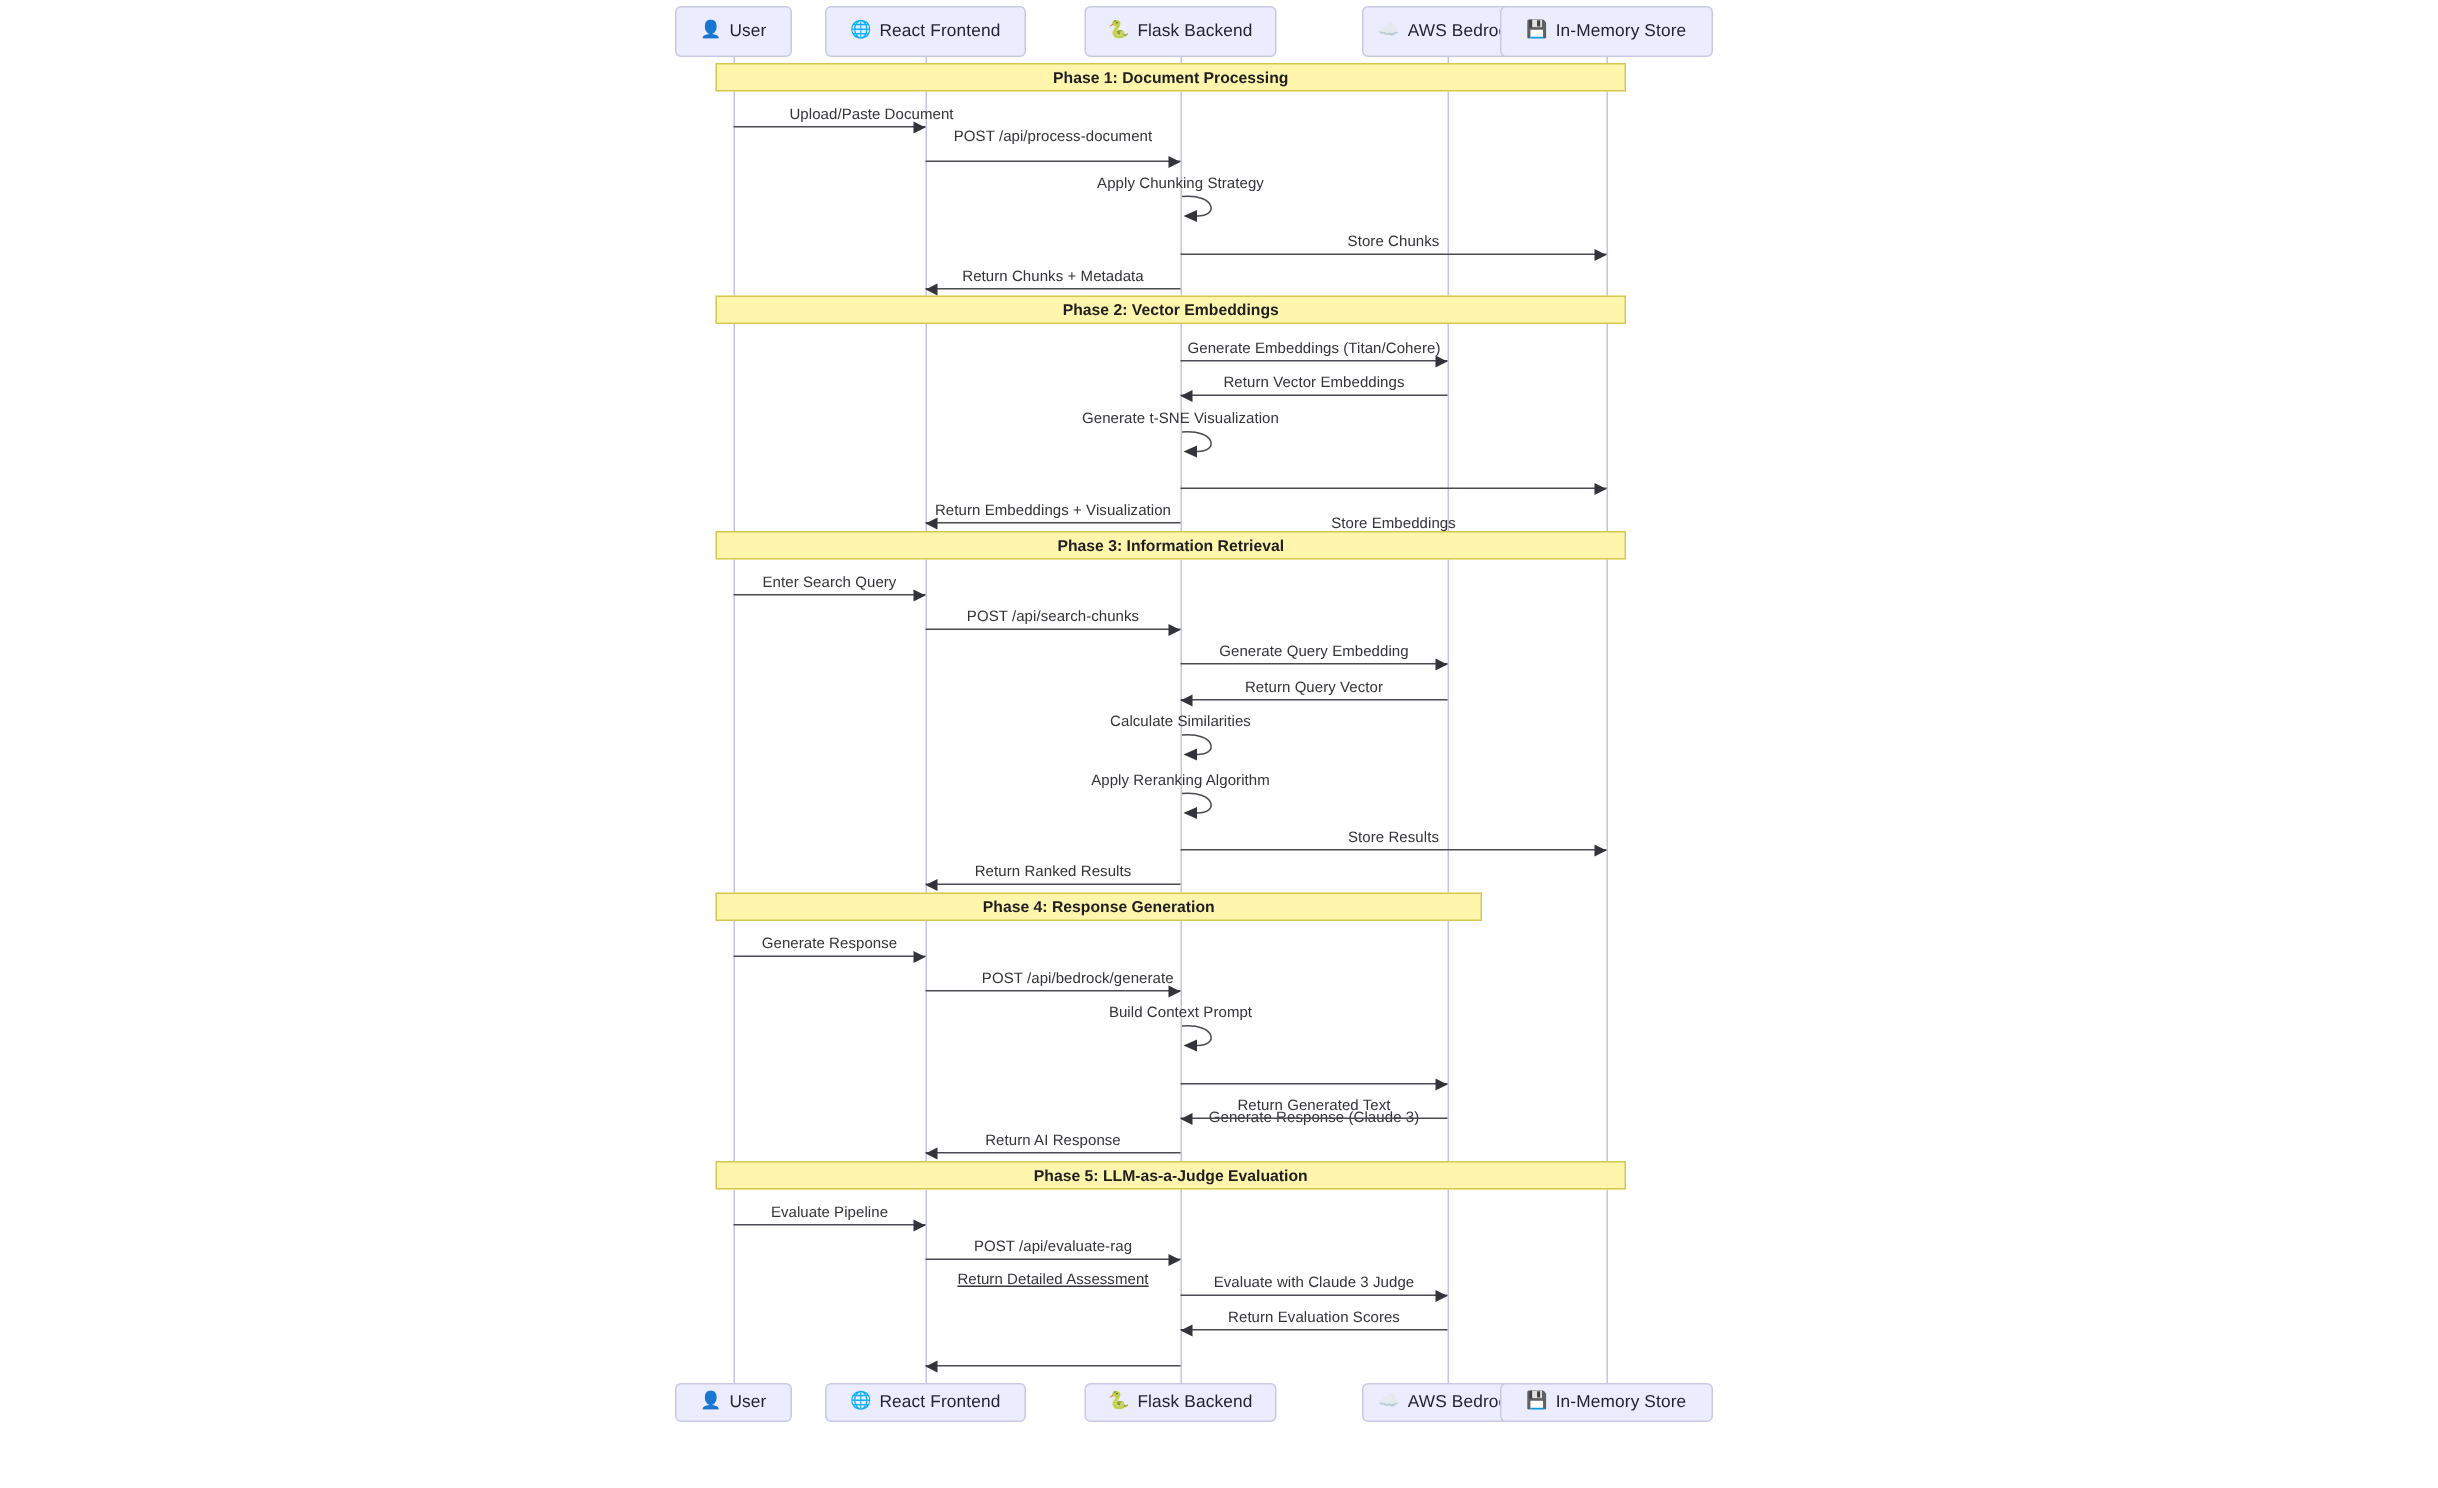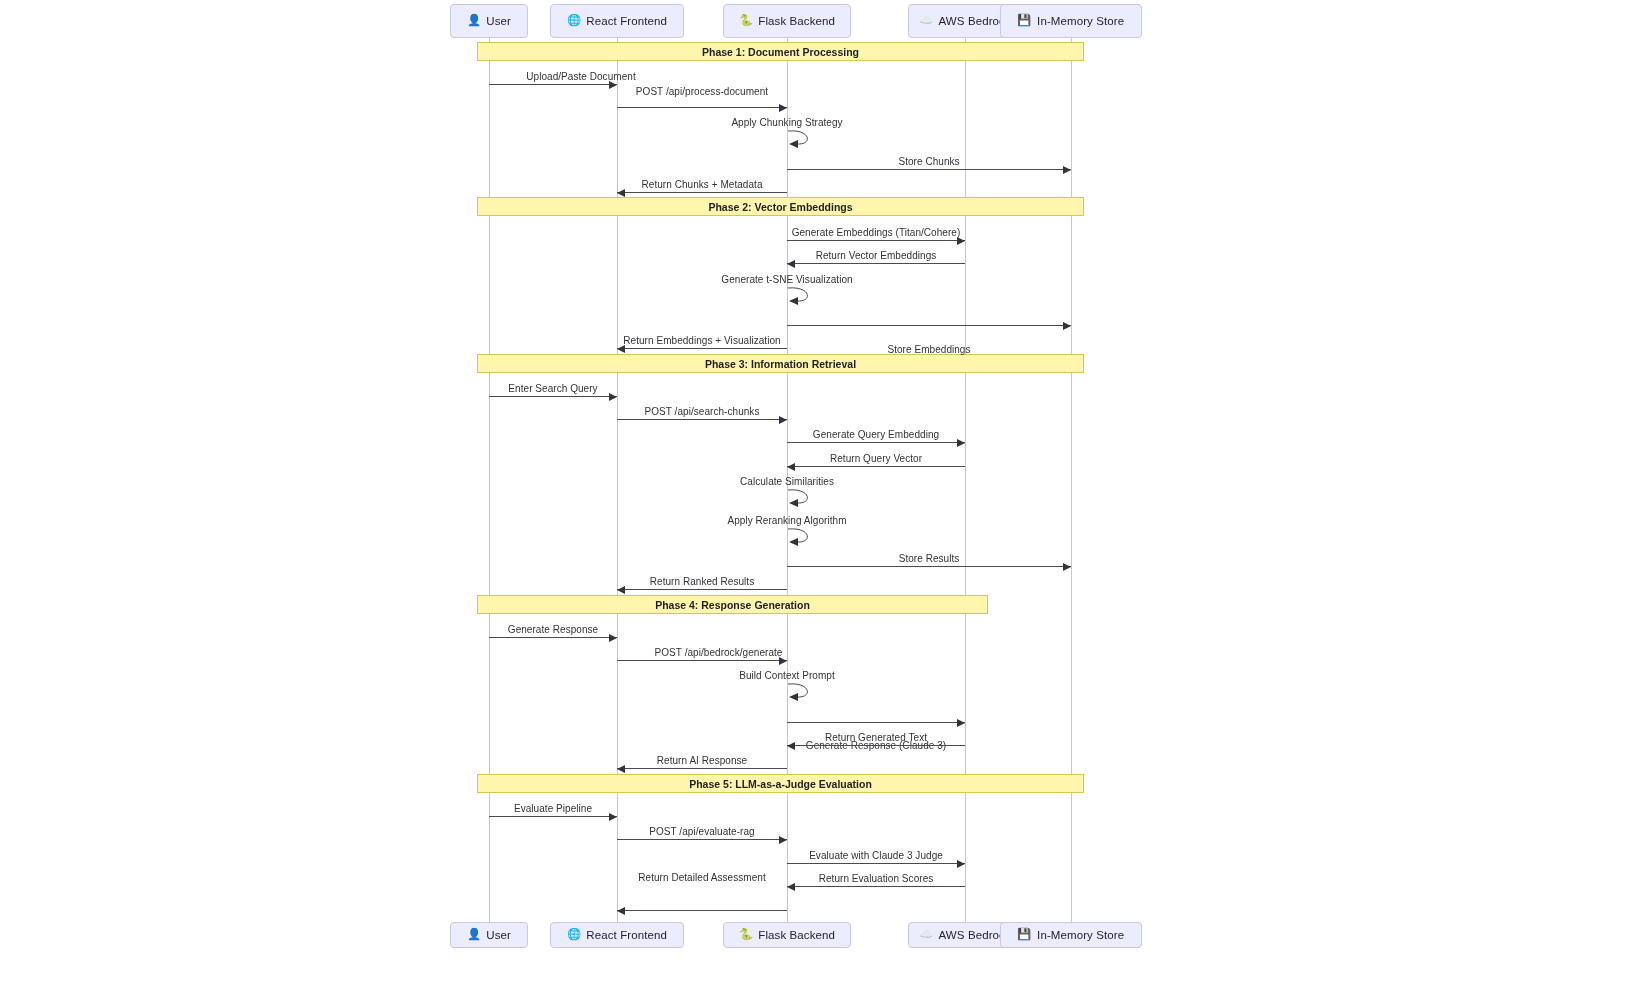--- a/index.html
+++ b/index.html
@@ -258,14 +258,14 @@
     <div class="arrowhead arrow-right" style="top: 835.5px; left: 779px;"></div>
     <div class="msg-label" style="left: 702px; top: 826px;">POST /api/evaluate-rag</div>
     <div class="msg-line" style="left: 787px; width: 178px; top: 863px;"></div>
     <div class="arrowhead arrow-right" style="top: 859.5px; left: 957px;"></div>
     <div class="msg-label" style="left: 876px; top: 850px;">Evaluate with Claude 3 Judge</div>
     <div class="msg-line" style="left: 787px; width: 178px; top: 886px;"></div>
     <div class="arrowhead arrow-left" style="top: 882.5px; left: 787px;"></div>
     <div class="msg-label" style="left: 876px; top: 873px;">Return Evaluation Scores</div>
     <div class="msg-line" style="left: 617px; width: 170px; top: 910px;"></div>
     <div class="arrowhead arrow-left" style="top: 906.5px; left: 617px;"></div>
-    <div class="msg-label" style="left: 702px; top: 872px;">Return Detailed Assessment</div>
+    <div class="msg-label" style="left: 702px; top: 848px; text-decoration: underline;">Return Detailed Assessment</div>
   </div>
 
 </body></html>

